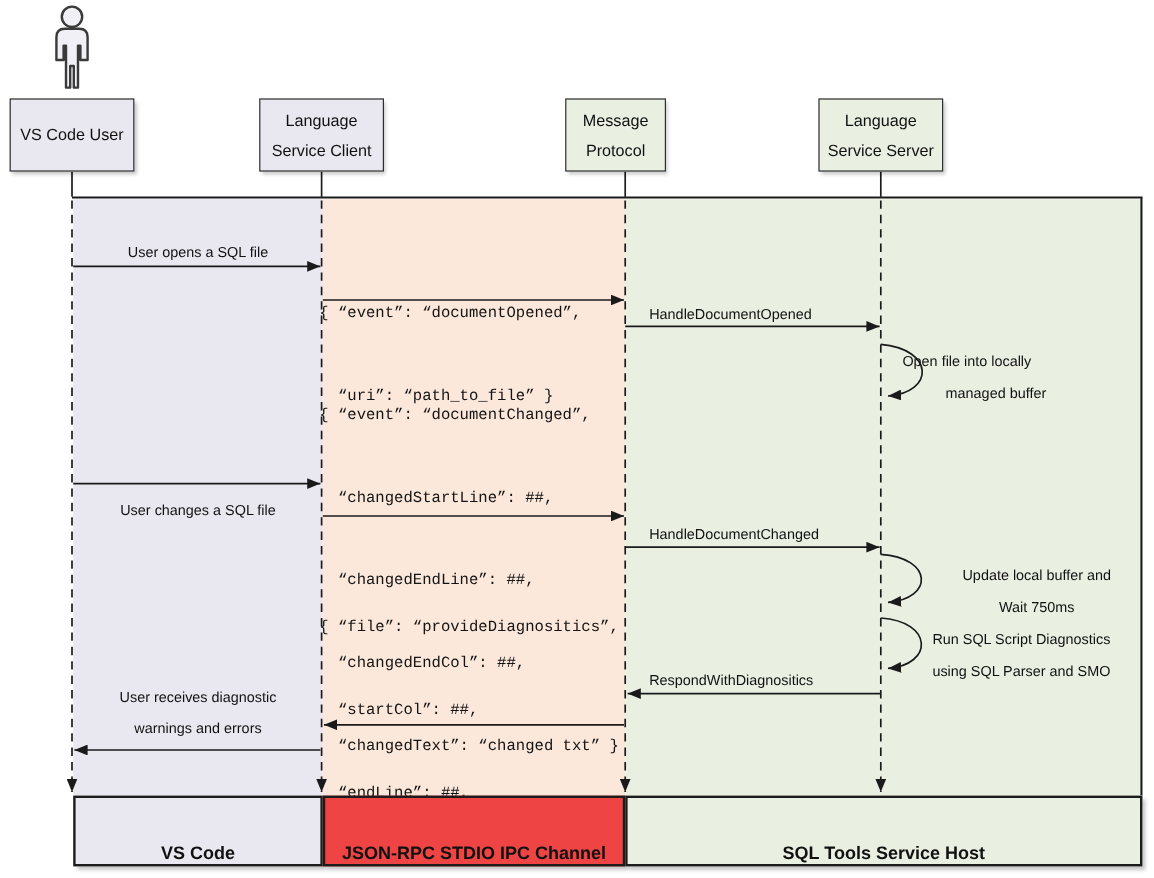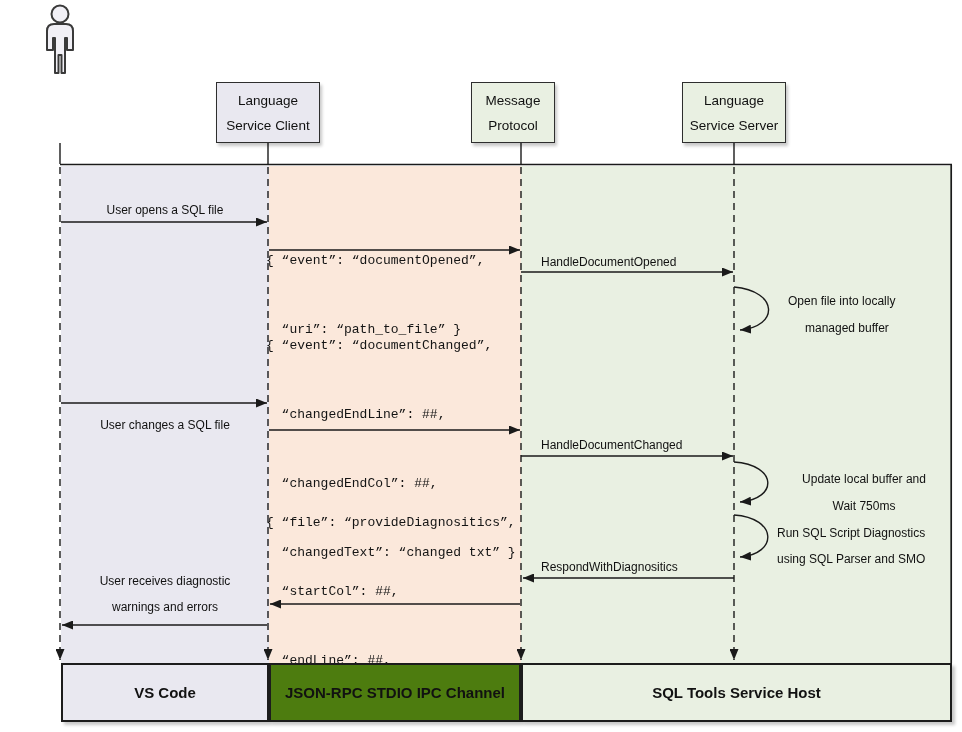--- a/index.html
+++ b/index.html
@@ -12,24 +12,24 @@
   svg.overlay{position:absolute;left:0;top:0;z-index:1;}
   .hbox{position:absolute;top:82px;height:61px;border:1.5px solid #2E2E2E;box-sizing:border-box;
         display:flex;flex-direction:column;align-items:center;justify-content:center;
         font-size:13.5px;line-height:25px;text-align:center;z-index:2;
         box-shadow:2px 3px 3px rgba(0,0,0,0.22);}
   .hbox-user{left:8px;width:104px;background:#E9E8F0;}
   .hbox-client{left:216px;width:104px;background:#E9E8F0;}
   .hbox-protocol{left:471px;width:84px;background:#E9F0E2;}
   .hbox-server{left:682px;width:104px;background:#E9F0E2;}
   .fbox{position:absolute;top:663px;height:59px;border:2px solid #1C1C1C;box-sizing:border-box;
-        display:flex;align-items:center;justify-content:center;font-weight:bold;font-size:15px;
+        display:flex;align-items:flex-end;justify-content:center;font-weight:bold;font-size:15px;
         z-index:2;box-shadow:3px 3px 3px rgba(0,0,0,0.22);}
   .fbox-vscode{left:61px;width:208px;background:#E9E8F0;}
-  .fbox-channel{left:269px;width:252px;background:#4d7c0f;}
+  .fbox-channel{left:269px;width:252px;background:#ef4444;}
   .fbox-host{left:521px;width:431px;background:#E9F0E2;}
   .ilabel{position:absolute;font-size:12px;white-space:nowrap;z-index:2;}
   .ctr{text-align:center;}
   .mono{position:absolute;font-family:"Liberation Mono","DejaVu Sans Mono",monospace;
         font-size:13px;line-height:23px;white-space:pre;z-index:2;color:#141414;}
   .mono div{height:23px;}
 </style>
 </head>
 <body>
 
@@ -80,20 +80,23 @@
       <path d="M267,625 H62" marker-end="url(#ah)"></path>
     </g>
 
     <g stroke="#1A1A1A" stroke-width="1.4" fill="none">
       <path d="M734,287 C779,291 779,327 740,330" marker-end="url(#ah)"></path>
       <path d="M734,462 C778,465 778,499 740,502" marker-end="url(#ah)"></path>
       <path d="M734,515 C778,518 778,554 740,557" marker-end="url(#ah)"></path>
     </g>
   </svg>
 
+  <div class="hbox hbox-user">
+    <div>VS Code User</div>
+  </div>
   <div class="hbox hbox-client">
     <div>Language</div>
     <div>Service Client</div>
   </div>
   <div class="hbox hbox-protocol">
     <div>Message</div>
     <div>Protocol</div>
   </div>
   <div class="hbox hbox-server">
     <div>Language</div>
@@ -101,33 +104,34 @@
   </div>
 
   <div class="ilabel ctr" style="left:70px;top:203px;width:190px;">User opens a SQL file</div>
   <div class="ilabel ctr" style="left:70px;top:384px;width:190px;margin-top:34px;">User changes a SQL file</div>
   <div class="ilabel" style="left:541px;top:255px;">HandleDocumentOpened</div>
   <div class="ilabel" style="left:541px;top:438px;">HandleDocumentChanged</div>
   <div class="ilabel" style="left:541px;top:560px;">RespondWithDiagnositics</div>
   <div class="ilabel ctr" style="left:70px;top:574px;width:190px;">User receives diagnostic</div>
   <div class="ilabel ctr" style="left:70px;top:600px;width:190px;">warnings and errors</div>
 
-  <div class="ilabel" style="left:788px;top:294px;">Open file into locally</div>
-  <div class="ilabel" style="left:805px;top:321px;text-align:center;">managed buffer</div>
+  <div class="ilabel" style="left:752px;top:294px;">Open file into locally</div>
+  <div class="ilabel" style="left:788px;top:321px;text-align:center;">managed buffer</div>
   <div class="ilabel ctr" style="left:778px;top:472px;width:172px;">Update local buffer and</div>
   <div class="ilabel ctr" style="left:778px;top:499px;width:172px;">Wait 750ms</div>
   <div class="ilabel" style="left:777px;top:526px;">Run SQL Script Diagnostics</div>
   <div class="ilabel" style="left:777px;top:552px;">using SQL Parser and SMO</div>
 
   <div class="mono" style="left:266px;top:203px;">
     <div>{ “event”: “documentOpened”,</div>
     <div>  “uri”: “path_to_file” }</div>
   </div>
   <div class="mono" style="left:266px;top:288px;">
     <div>{ “event”: “documentChanged”,</div>
+    <div>  “changedStartLine”: ##,</div>
     <div>  “changedEndLine”: ##,</div>
     <div>  “changedEndCol”: ##,</div>
     <div>  “changedText”: “changed txt” }</div>
   </div>
   <div class="mono" style="left:266px;top:465px;">
     <div>{ “file”: “provideDiagnositics”,</div>
     <div>  “startCol”: ##,</div>
     <div>  “endLine”: ##,</div>
     
     

